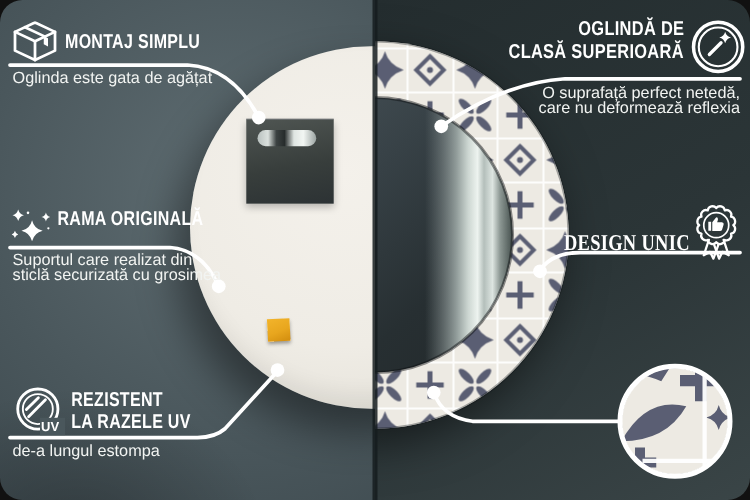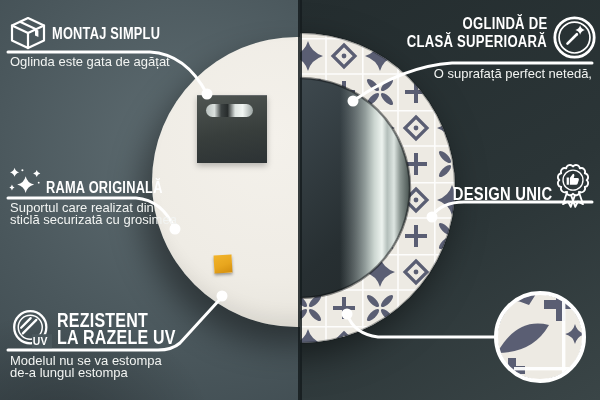--- a/index.html
+++ b/index.html
@@ -1,18 +1,19 @@
 <!DOCTYPE html>
 <html style="--bg-left-light: #5f6d72; --bg-left-mid: #4a575c; --bg-left-dark: #3b474c; --bg-right-dark: #242d2f; --bg-right-light: #3a4547; --seam: #151c1e; --mirror-back: #efece5; --plate-dark: #383e3c; --sticker-orange: #e8a61e; --pattern-base: #edeae3; --pattern-slate: #5a5e73; --glass-dark: #2b3436; --accent-white: #ffffff;"><head>
 <meta charset="utf-8">
 <style>
   html,body{margin:0;padding:0;background:#111;}
   .stage{
     position:relative;width:600px;height:400px;overflow:hidden;
     font-family:"Liberation Sans","DejaVu Sans",sans-serif;
+    border-radius:18px;
     -webkit-font-smoothing:antialiased;
   }
   
   .half{position:absolute;top:0;height:400px;overflow:hidden;}
   .half-left{left:0;width:300px;
     background:radial-gradient(120% 90% at 62% 38%, var(--bg-left-light) 0%, var(--bg-left-mid) 55%, var(--bg-left-dark) 100%);}
   .half-left:after{content:"";position:absolute;inset:0;
     background:radial-gradient(80% 50% at 20% 110%, rgba(0,0,0,.28), transparent 65%);}
   .half-right{left:300px;width:300px;
     background:linear-gradient(150deg, var(--bg-right-dark) 0%, #2b3537 55%, var(--bg-right-light) 100%);}
@@ -167,21 +168,21 @@
       <path class="iconstroke" d="M34 8.5 V23.5 L18 31"></path>
       <path class="iconstroke" d="M10 4.8 L26 12.3"></path>
       <path class="iconfill" d="M25 11.8 v6.6 l3.4 1.7 v-6.6 z"></path>
     </svg>
     <div class="ttl" style="font-size:16px;">
       <span class="cond">MONTAJ SIMPLU</span>
     </div>
   </div>
   <div class="callout sub" style="left:10px;top:56px;">Oglinda este gata de agățat</div>
 
-  <div class="callout" style="left:8px;top:167px;display:flex;align-items:flex-end;gap:4px;">
+  <div class="callout" style="left:8px;top:167px;display:flex;align-items:flex-start;gap:4px;">
     <svg class="icon-svg" width="34" height="30" viewBox="0 0 52 46">
       <path class="iconfill" d="M27 14 Q29.5 24.5 40 27 Q29.5 29.5 27 40 Q24.5 29.5 14 27 Q24.5 24.5 27 14 Z"></path>
       <path class="iconfill" d="M10 1 Q11.5 6.5 17 8 Q11.5 9.5 10 15 Q8.5 9.5 3 8 Q8.5 6.5 10 1 Z"></path>
       <path class="iconfill" d="M44 4.5 Q45 9 49.5 10 Q45 11 44 15.5 Q43 11 38.5 10 Q43 9 44 4.5 Z"></path>
       <path class="iconfill" d="M6 27 Q6.8 30.5 10 31.5 Q6.8 32.5 6 36 Q5.2 32.5 2 31.5 Q5.2 30.5 6 27 Z"></path>
       <circle class="iconfill" cx="22" cy="5" r="1.6"></circle>
       <circle class="iconfill" cx="47" cy="24" r="1.4"></circle>
     </svg>
     <div class="ttl" style="font-size:16px;">
       <span class="cond">RAMA ORIGINALĂ</span>
@@ -193,47 +194,47 @@
   </div>
 
   <div class="callout" style="left:12px;top:309px;display:flex;align-items:center;gap:5px;">
     <svg class="icon-svg" width="40" height="40" viewBox="0 0 46 46">
       <circle class="iconstroke" style="stroke-width:2.6" cx="21" cy="21" r="18.5"></circle>
       <circle class="iconstroke" style="stroke-width:1.7" cx="21" cy="21" r="13.8"></circle>
       <path class="iconstroke" style="stroke-width:2.6" d="M12.5 28 L28 12.5 M10.5 21.5 L21.5 10.5"></path>
       <rect class="bgpatch" x="23" y="29" width="23" height="16"></rect>
       <text class="uvtext" x="24" y="41.5">UV</text>
     </svg>
-    <div class="ttl" style="font-size:20px;line-height:17px;">
+    <div class="ttl" style="font-size:16px;line-height:17px;">
       <div><span class="cond">REZISTENT</span></div>
       <div><span class="cond">LA RAZELE UV</span></div>
     </div>
   </div>
   <div class="callout sub" style="left:10px;top:355px;">
-    <div>Modelul nu se va estompa</div>
     <div>de-a lungul estompa</div>
   </div>
 
   <div class="callout" style="right:3px;top:15px;display:flex;gap:5px;">
     <div class="ttl r" style="font-size:16px;line-height:17.5px;">
       <div><span class="cond-r">OGLINDĂ DE</span></div>
       <div><span class="cond-r">CLASĂ SUPERIOARĂ</span></div>
     </div>
     <svg class="icon-svg" width="45" height="45" viewBox="0 0 48 48">
       <circle class="iconstroke" style="stroke-width:3" cx="24" cy="24" r="21"></circle>
       <circle class="iconstroke" style="stroke-width:1.8" cx="24" cy="24" r="16.5"></circle>
       <path class="iconstroke" style="stroke-width:2.8" d="M16.5 30.5 L26.5 20.5"></path>
       <path class="iconfill" d="M30 11 Q31 15 35 16 Q31 17 30 21 Q29 17 25 16 Q29 15 30 11 Z"></path>
     </svg>
   </div>
   <div class="callout sub r" style="right:8px;top:68px;">
     <div>O suprafață perfect netedă,</div>
-  </div>
-
-  <div class="callout ttl" style="right:48px;top:184px;font-size:18px;">
+    <div>care nu deformează reflexia</div>
+  </div>
+
+  <div class="callout ttl" style="right:48px;top:184px;font-size:18px;font-family:Liberation Serif, serif;">
     <span class="cond-r">DESIGN UNIC</span>
   </div>
   <div class="callout" style="right:7px;top:162px;">
     <svg class="icon-svg" width="40" height="49" viewBox="0 0 44 54">
       <path class="iconstroke" style="stroke-width:2" d="M37 20 A4.2 4.2 0 0 1 35 27.5 A4.2 4.2 0 0 1 29.5 33 A4.2 4.2 0 0 1 22 35 A4.2 4.2 0 0 1 14.5 33 A4.2 4.2 0 0 1 9 27.5 A4.2 4.2 0 0 1 7 20 A4.2 4.2 0 0 1 9 12.5 A4.2 4.2 0 0 1 14.5 7 A4.2 4.2 0 0 1 22 5 A4.2 4.2 0 0 1 29.5 7 A4.2 4.2 0 0 1 35 12.5 A4.2 4.2 0 0 1 37 20 Z"></path>
       <circle class="iconstroke" style="stroke-width:1.5" cx="22" cy="20" r="11"></circle>
       <path class="iconfill" d="M15 25 v-8 h2.5 v8 z M18.5 17.5 l3.5 -4.5 q1.8 0 1.5 2.2 l-.7 2.3 h4.2 q2 .3 1.5 2 l-1.3 4.3 q-.4 1.4 -2 1.4 h-6.7 z"></path>
       <path class="iconstroke" style="stroke-width:2" d="M15.5 33 L11 46.5 L16.5 43.5 L19.5 49.5 L24 37"></path>
       <path class="iconstroke" style="stroke-width:2" d="M28.5 33 L33 46.5 L27.5 43.5 L24.5 49.5 L20 37"></path>
     </svg>

